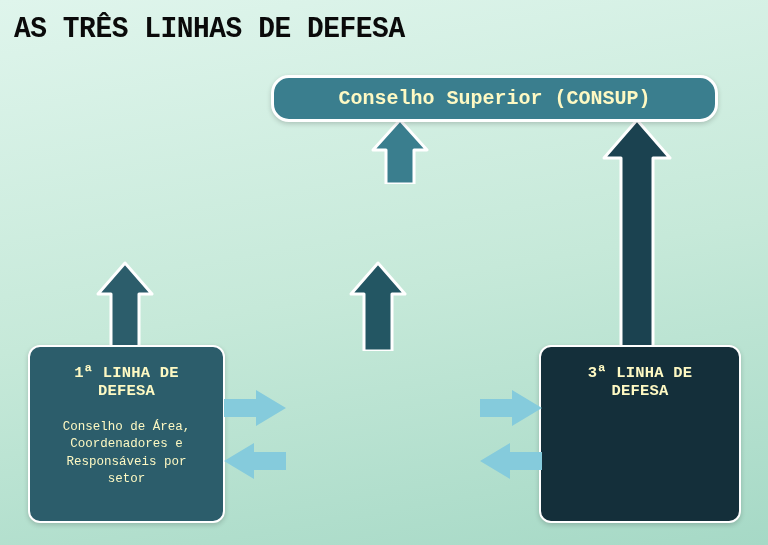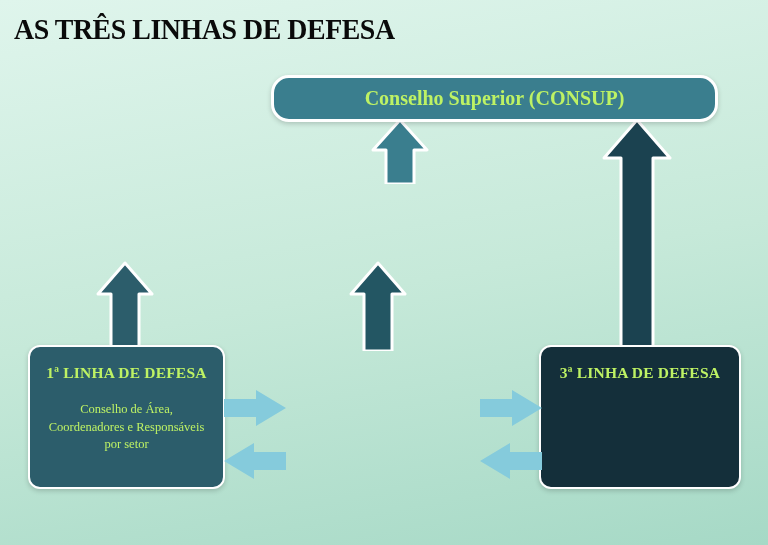--- a/index.html
+++ b/index.html
@@ -3,59 +3,59 @@
 <meta charset="utf-8">
 <title>As Três Linhas de Defesa</title>
 <style>
   html, body { margin: 0; padding: 0; }
   .stage {
     position: relative;
     width: 768px;
     height: 545px;
     overflow: hidden;
     background: linear-gradient(170deg, #dff5ec 0%, #c6e9d9 52%, #a6d9c6 100%);
-    font-family: Liberation Serif, serif;
+    font-family: Liberation Mono, monospace;
   }
   .title {
     position: absolute;
     left: 14px;
     top: 12px;
     z-index: 2;
     font-size: 30px;
     font-weight: bold;
     letter-spacing: -0.5px;
     color: #0a0a0a;
     transform: scaleX(0.93);
     transform-origin: left top;
     white-space: nowrap;
   }
   .box {
     position: absolute;
     z-index: 2;
     box-sizing: border-box;
     border: 3px solid #ffffff;
     border-radius: 18px;
-    color: #bef264;
+    color: #fef9c3;
     text-align: center;
     box-shadow: 0 2px 5px rgba(0,0,0,0.18);
   }
   .consup {
     left: 271px; top: 75px; width: 447px; height: 47px;
     display: flex; align-items: center; justify-content: center;
     font-size: 20px; font-weight: bold;
   }
   .alta {
     left: 80px; top: 180px; width: 373px; height: 83px;
     display: flex; flex-direction: column; align-items: center; justify-content: center;
     padding: 6px 16px;
   }
   .alta-title { font-size: 16px; font-weight: bold; margin-bottom: 3px; letter-spacing: 0.2px; }
   .alta-sub { font-size: 14px; line-height: 1.28; }
   .line-box {
-    top: 345px; height: 144px;
+    top: 345px; height: 178px;
     border-width: 2px;
     border-radius: 12px;
     display: flex; flex-direction: column; align-items: center;
     padding: 17px 14px 14px;
   }
   .lb-title { font-size: 15.5px; font-weight: bold; letter-spacing: 0.2px; }
   .lb-body {
     flex: 1;
     display: flex; align-items: center; justify-content: center;
     font-size: 12.5px; line-height: 1.4;

